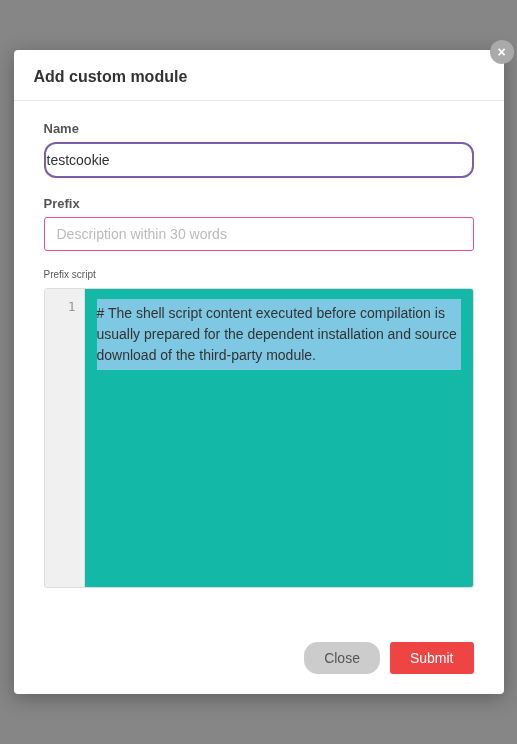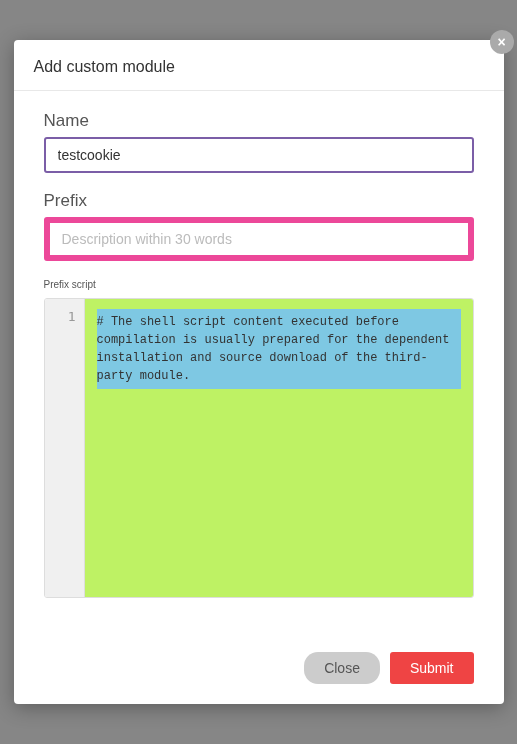--- a/index.html
+++ b/index.html
@@ -41,21 +41,21 @@
     .modal-header {
       padding: 18px 20px 14px 20px;
       border-bottom: 1px solid #e8e8e8;
       display: flex;
       align-items: center;
       justify-content: space-between;
     }
 
     .modal-title {
       font-size: 16px;
-      font-weight: 400;
+      font-weight: 700;
       color: #333;
     }
 
     .close-icon-btn {
       width: 24px;
       height: 24px;
       background: #aaa;
       border-radius: 50%;
       display: flex;
       align-items: center;
@@ -74,37 +74,38 @@
     }
 
     .form-group {
       margin-bottom: 18px;
     }
 
     .form-label {
       display: block;
       margin-bottom: 6px;
       color: #555;
-      font-size: 17px;
+      font-size: 13px;
+      font-weight: bold;
     }
 
     .form-input {
       width: 100%;
-      padding: 8px 12px;
+      padding: 8px 1px;
       border: 2px solid #7b5ea7;
-      border-radius: 3px;
+      border-radius: 12px;
       font-size: 14px;
       color: #333;
       outline: none;
     }
 
     .form-input-plain {
       width: 100%;
       padding: 8px 12px;
-      border: 6px solid #ec4899;
+      border: 1px solid #ec4899;
       border-radius: 3px;
       font-size: 14px;
       color: #ec4899;
       outline: none;
     }
 
     .form-input-plain::placeholder {
       color: #bbb;
     }
 
@@ -142,25 +143,25 @@
       font-family: monospace;
       font-size: 13px;
       min-width: 40px;
       border-right: 1px solid #ddd;
       user-select: none;
     }
 
     .code-content {
       flex: 1;
       padding: 10px 12px;
-      font-family: Liberation Mono, monospace;
-      font-size: 12px;
+      font-family: Liberation Sans, sans-serif;
+      font-size: 14px;
       line-height: 1.5;
       color: #333;
-      background: #bef264;
+      background: #14b8a6;
       overflow: auto;
     }
 
     .selected-block {
       background: #7ec8e3;
       padding: 4px 0;
     }
 
     .modal-footer {
       padding: 16px 30px 0 30px;

